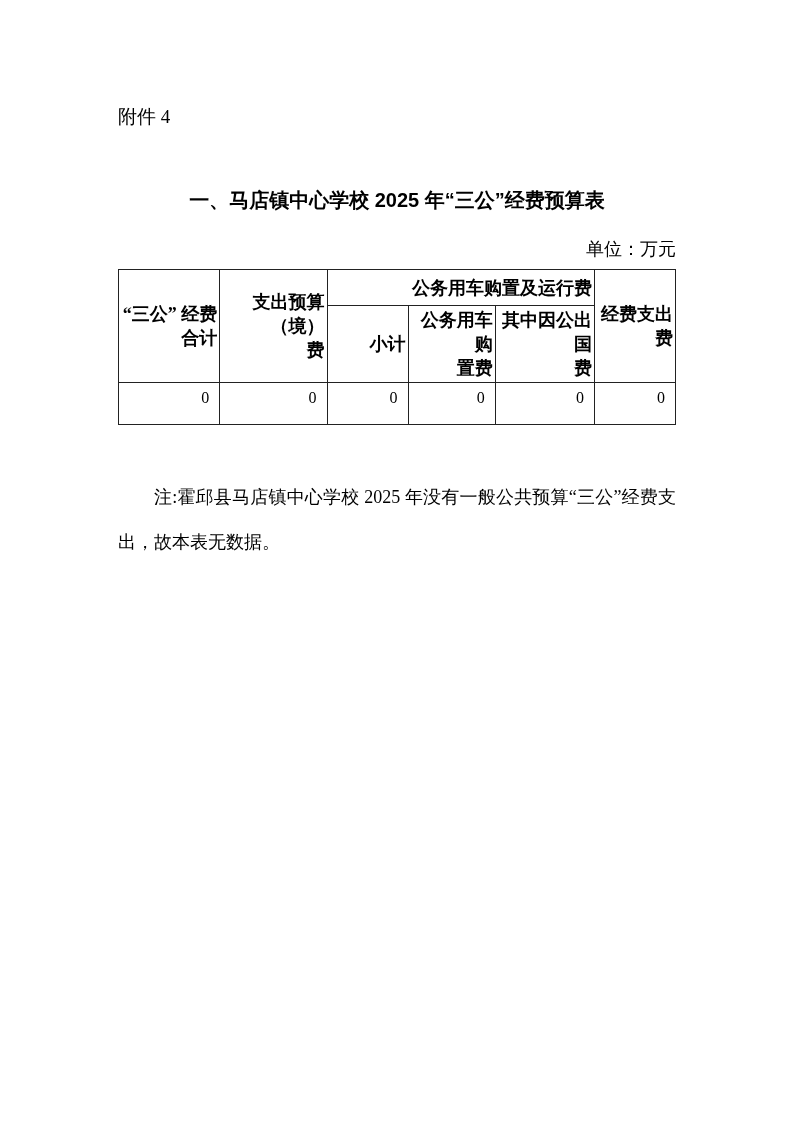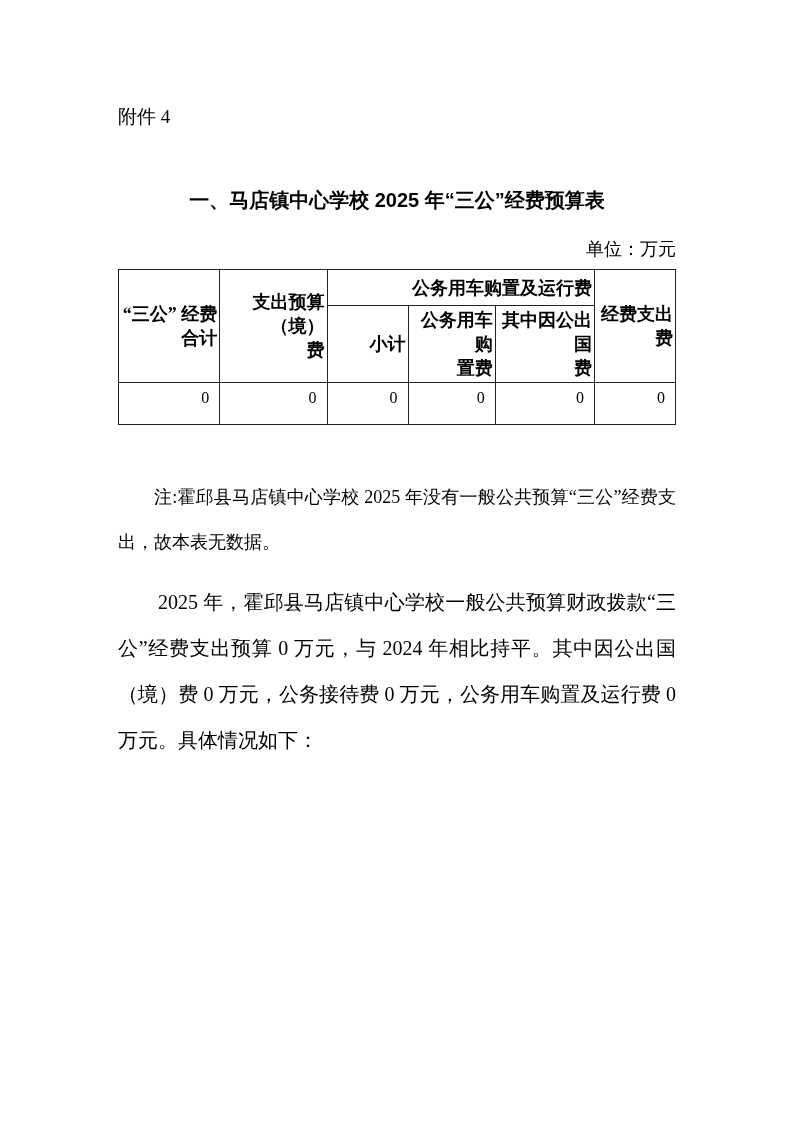--- a/index.html
+++ b/index.html
@@ -150,16 +150,15 @@
         <td class="value-cell">0</td>
         <td class="value-cell">0</td>
         <td class="value-cell">0</td>
       </tr>
     </tbody>
   </table>
 
   <p class="note-para">注:霍邱县马店镇中心学校 2025 年没有一般公共预算“三公”经费支出，故本表无数据。</p>
 
 
-  <p class="body-para">2025 年，霍邱县马店镇中心学校一般公共预算财政拨款“三公”经费支出预算 0 万元，与 2024 年相比持平。其中因公出国（境）费 0 万元，公务接待费 0 万元，公务用车购置及运行费 0 万元。具体情况如下：</p>
 
 
 </div>
 
 </body></html>

